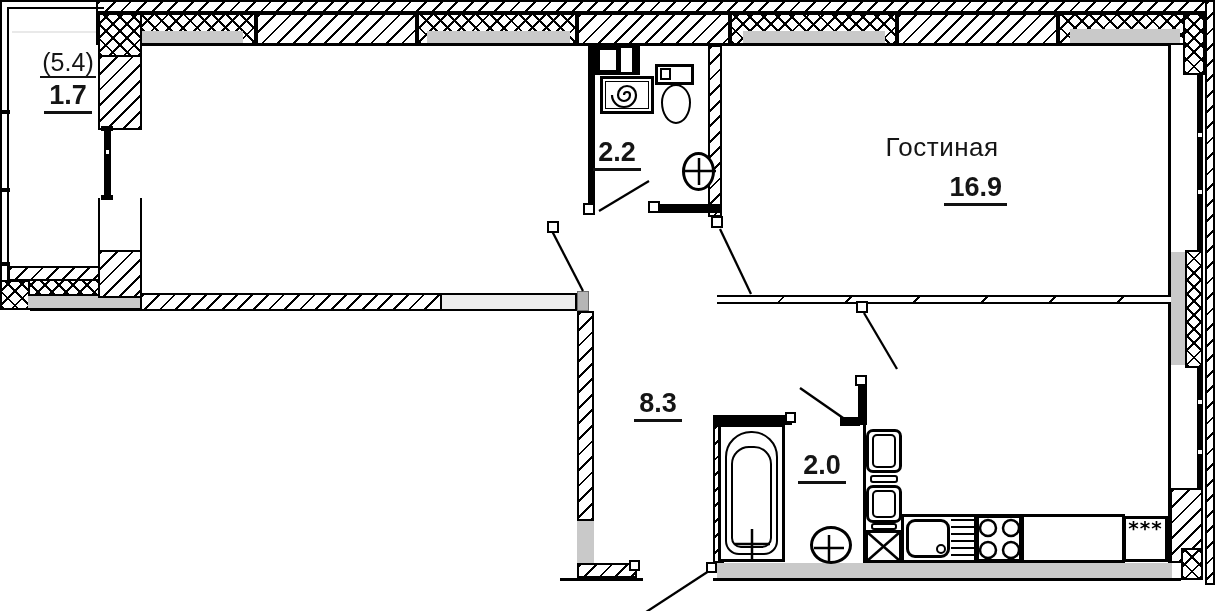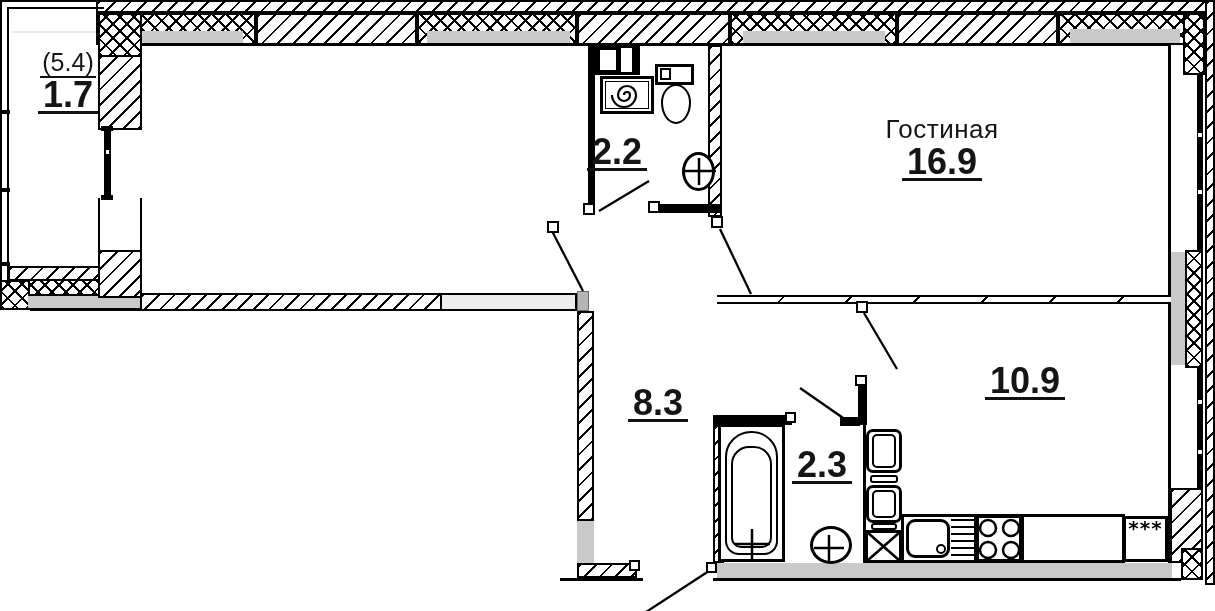--- a/index.html
+++ b/index.html
@@ -18,21 +18,21 @@
          border-top:2px solid #000;border-bottom:2px solid #000;}
   .black{background:#000;}
   .gray{background:#c9c9c9;}
   .lgray{background:#ededed;border:2px solid #000;}
   .mgray{background:#b5b5b5;border:1px solid #6e6e6e;}
   .bx2{background:#fff;border:2px solid #000;}
   .bx3{background:#fff;border:3px solid #000;}
   .bx4{background:#fff;border:4px solid #000;}
   .room-label{position:absolute;text-align:center;color:#151515;}
   .rname{font-size:26px;letter-spacing:.5px;line-height:30px;}
-  .rarea{display:inline-block;font-size:36px;font-weight:bold;line-height:30px;
+  .rarea{display:inline-block;font-size:27px;font-weight:bold;line-height:30px;
          border-bottom:3px solid #111;padding:0 5px 1px;}
   .rnote{display:inline-block;font-size:25px;line-height:28px;border-bottom:2px solid #111;padding:0 2px;}
   .marker{font-size:20px;font-weight:bold;letter-spacing:1px;text-align:center;line-height:18px;
           font-family:"DejaVu Sans",sans-serif;}
 </style>
 </head>
 <body>
 
 <div class="plan">
 
@@ -201,30 +201,29 @@
     <div style="margin-top:2px;"><span class="rarea">1.7</span></div>
   </div>
 
   <div class="room-label" style="left:276px;top:110px;width:130px;">
   </div>
 
   <div class="room-label" style="left:582px;top:137px;width:70px;">
     <span class="rarea">2.2</span>
   </div>
 
-  <div class="room-label" style="left:877px;top:114px;width:130px;">
+  <div class="room-label" style="left:877px;top:132px;width:130px;">
     <div class="rname">Гостиная</div>
-    <div style="margin-top:3px;"><span class="rarea">16.9</span></div>
+    <div style="margin-top:10px;text-align:right;"><span class="rarea">16.9</span></div>
   </div>
 
   <div class="room-label" style="left:623px;top:388px;width:70px;">
     <span class="rarea">8.3</span>
   </div>
 
   <div class="room-label" style="left:787px;top:450px;width:70px;">
-    <span class="rarea">2.3</span>
+    <span class="rarea">2.0</span>
   </div>
 
   <div class="room-label" style="left:960px;top:363px;width:130px;">
-    <div style="margin-top:3px;"><span class="rarea">10.9</span></div>
   </div>
 
 </div>
 
 </body></html>

